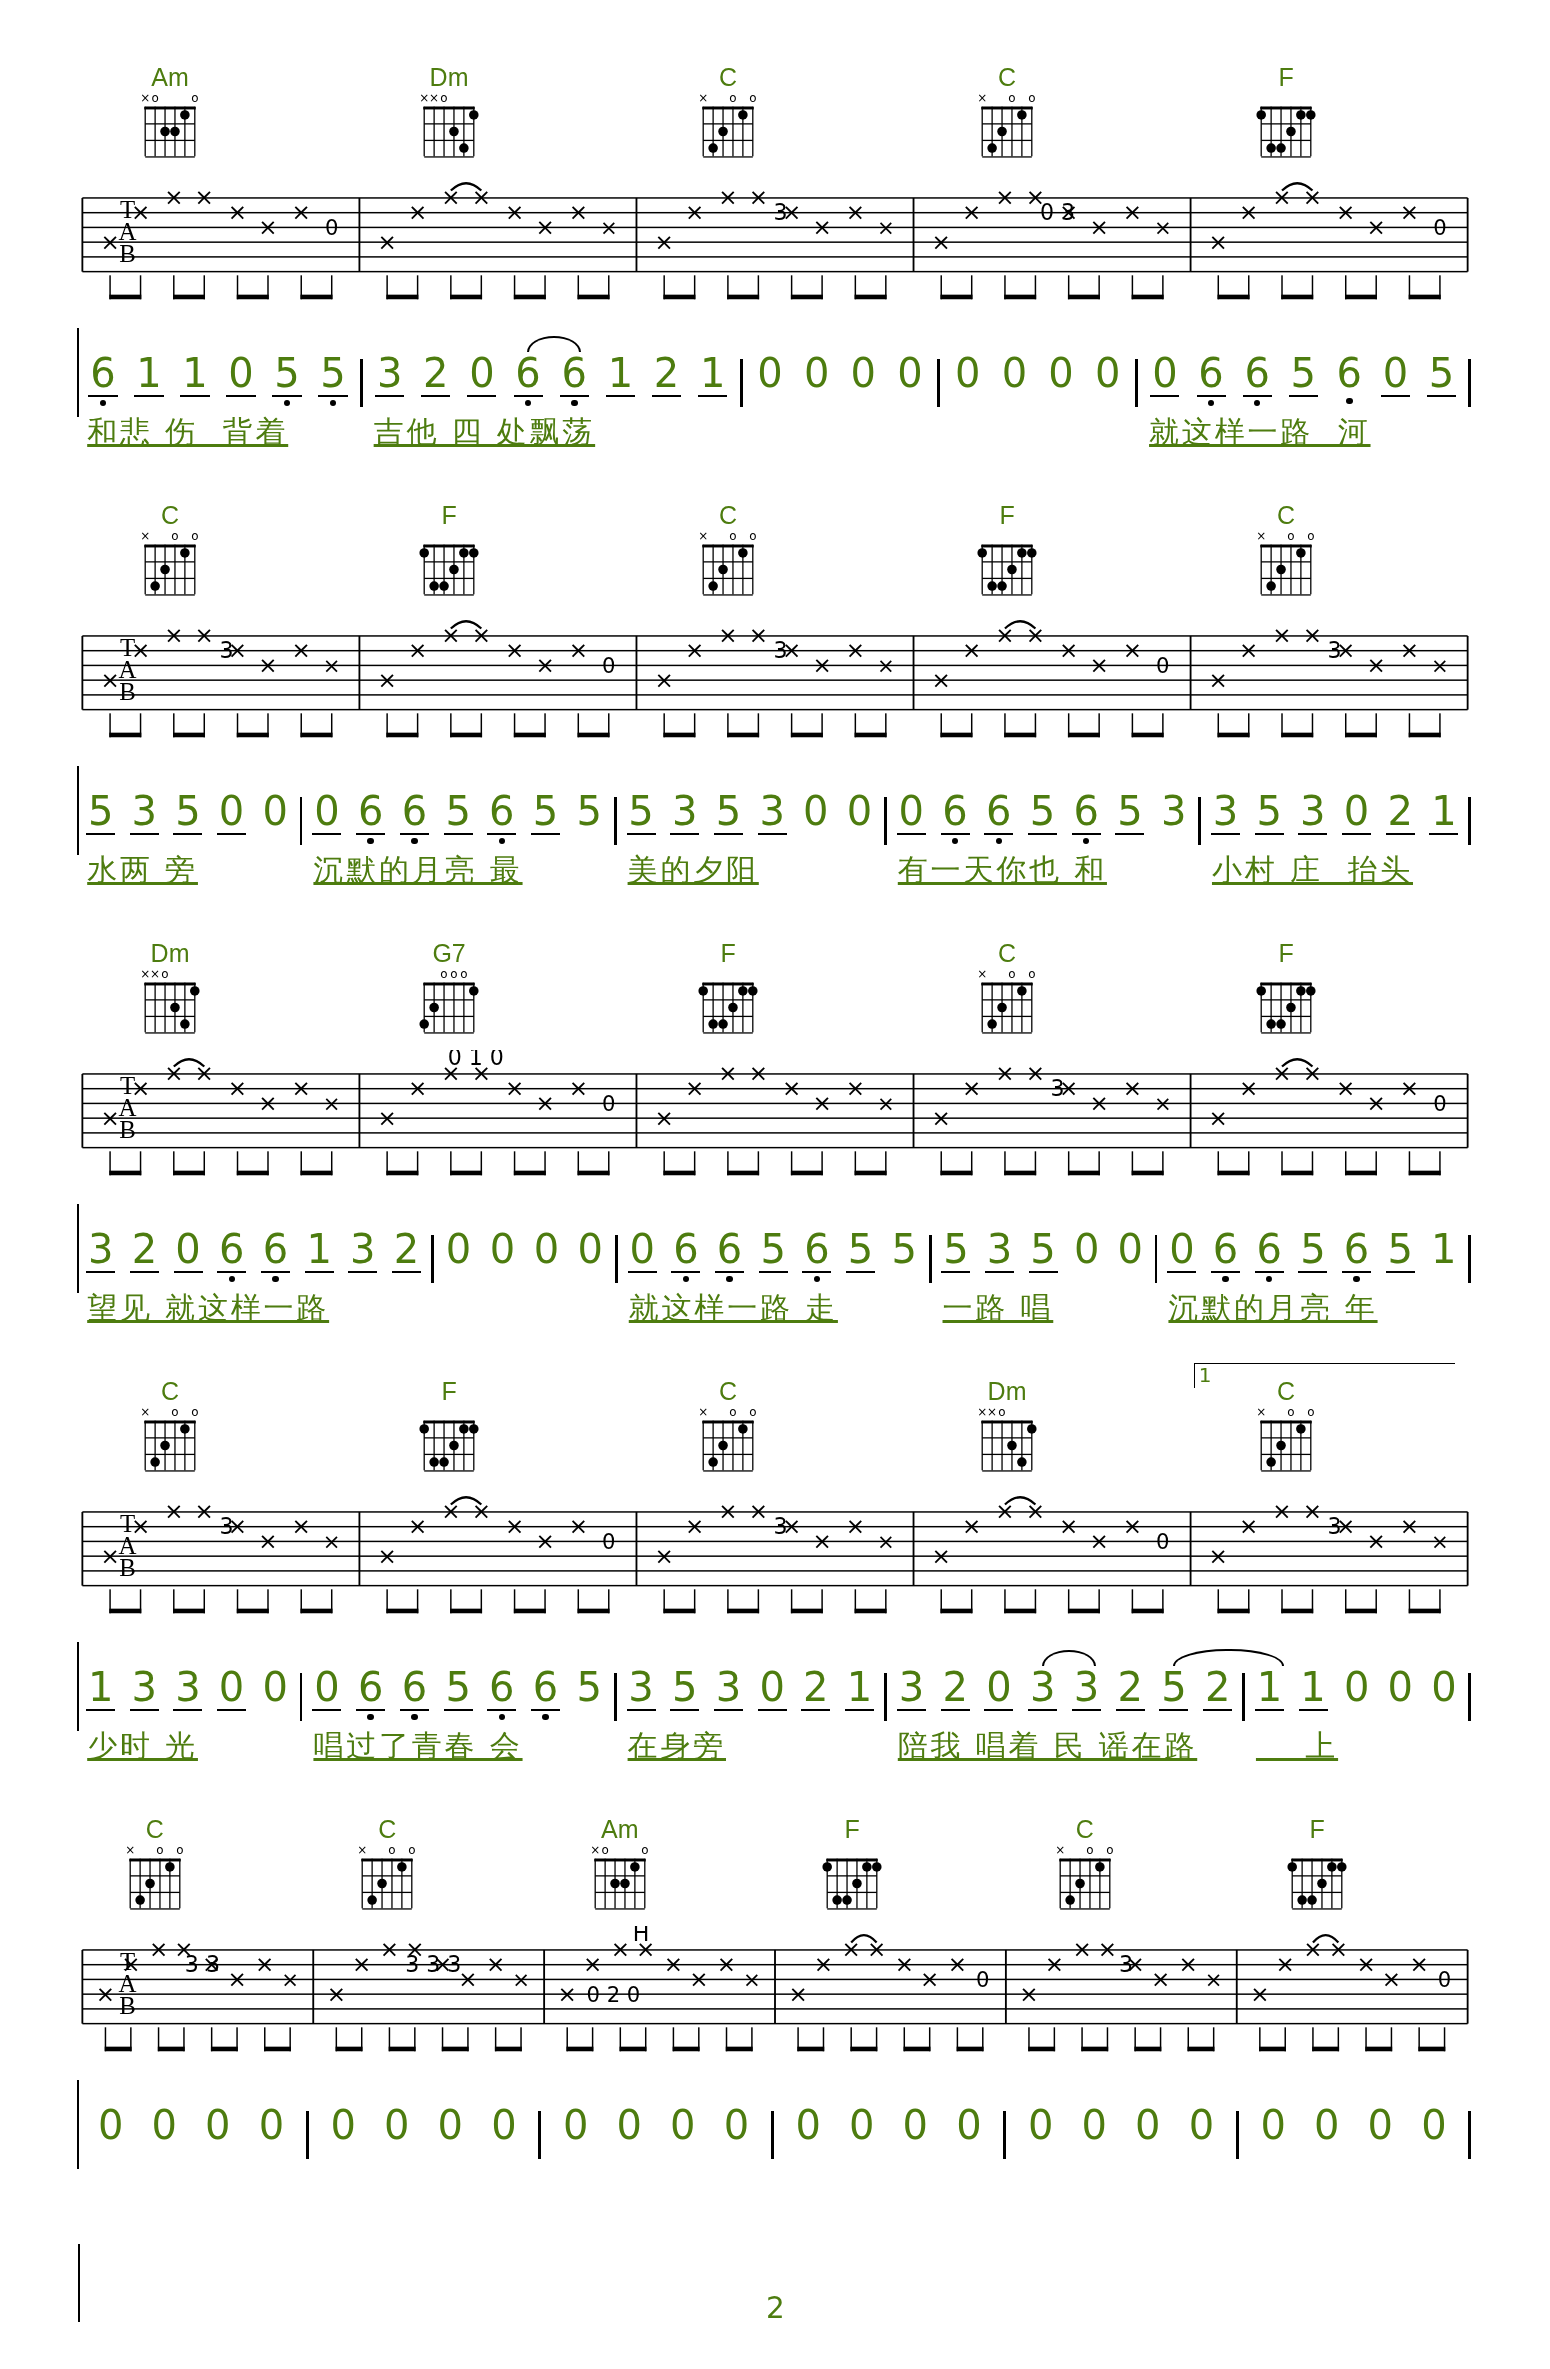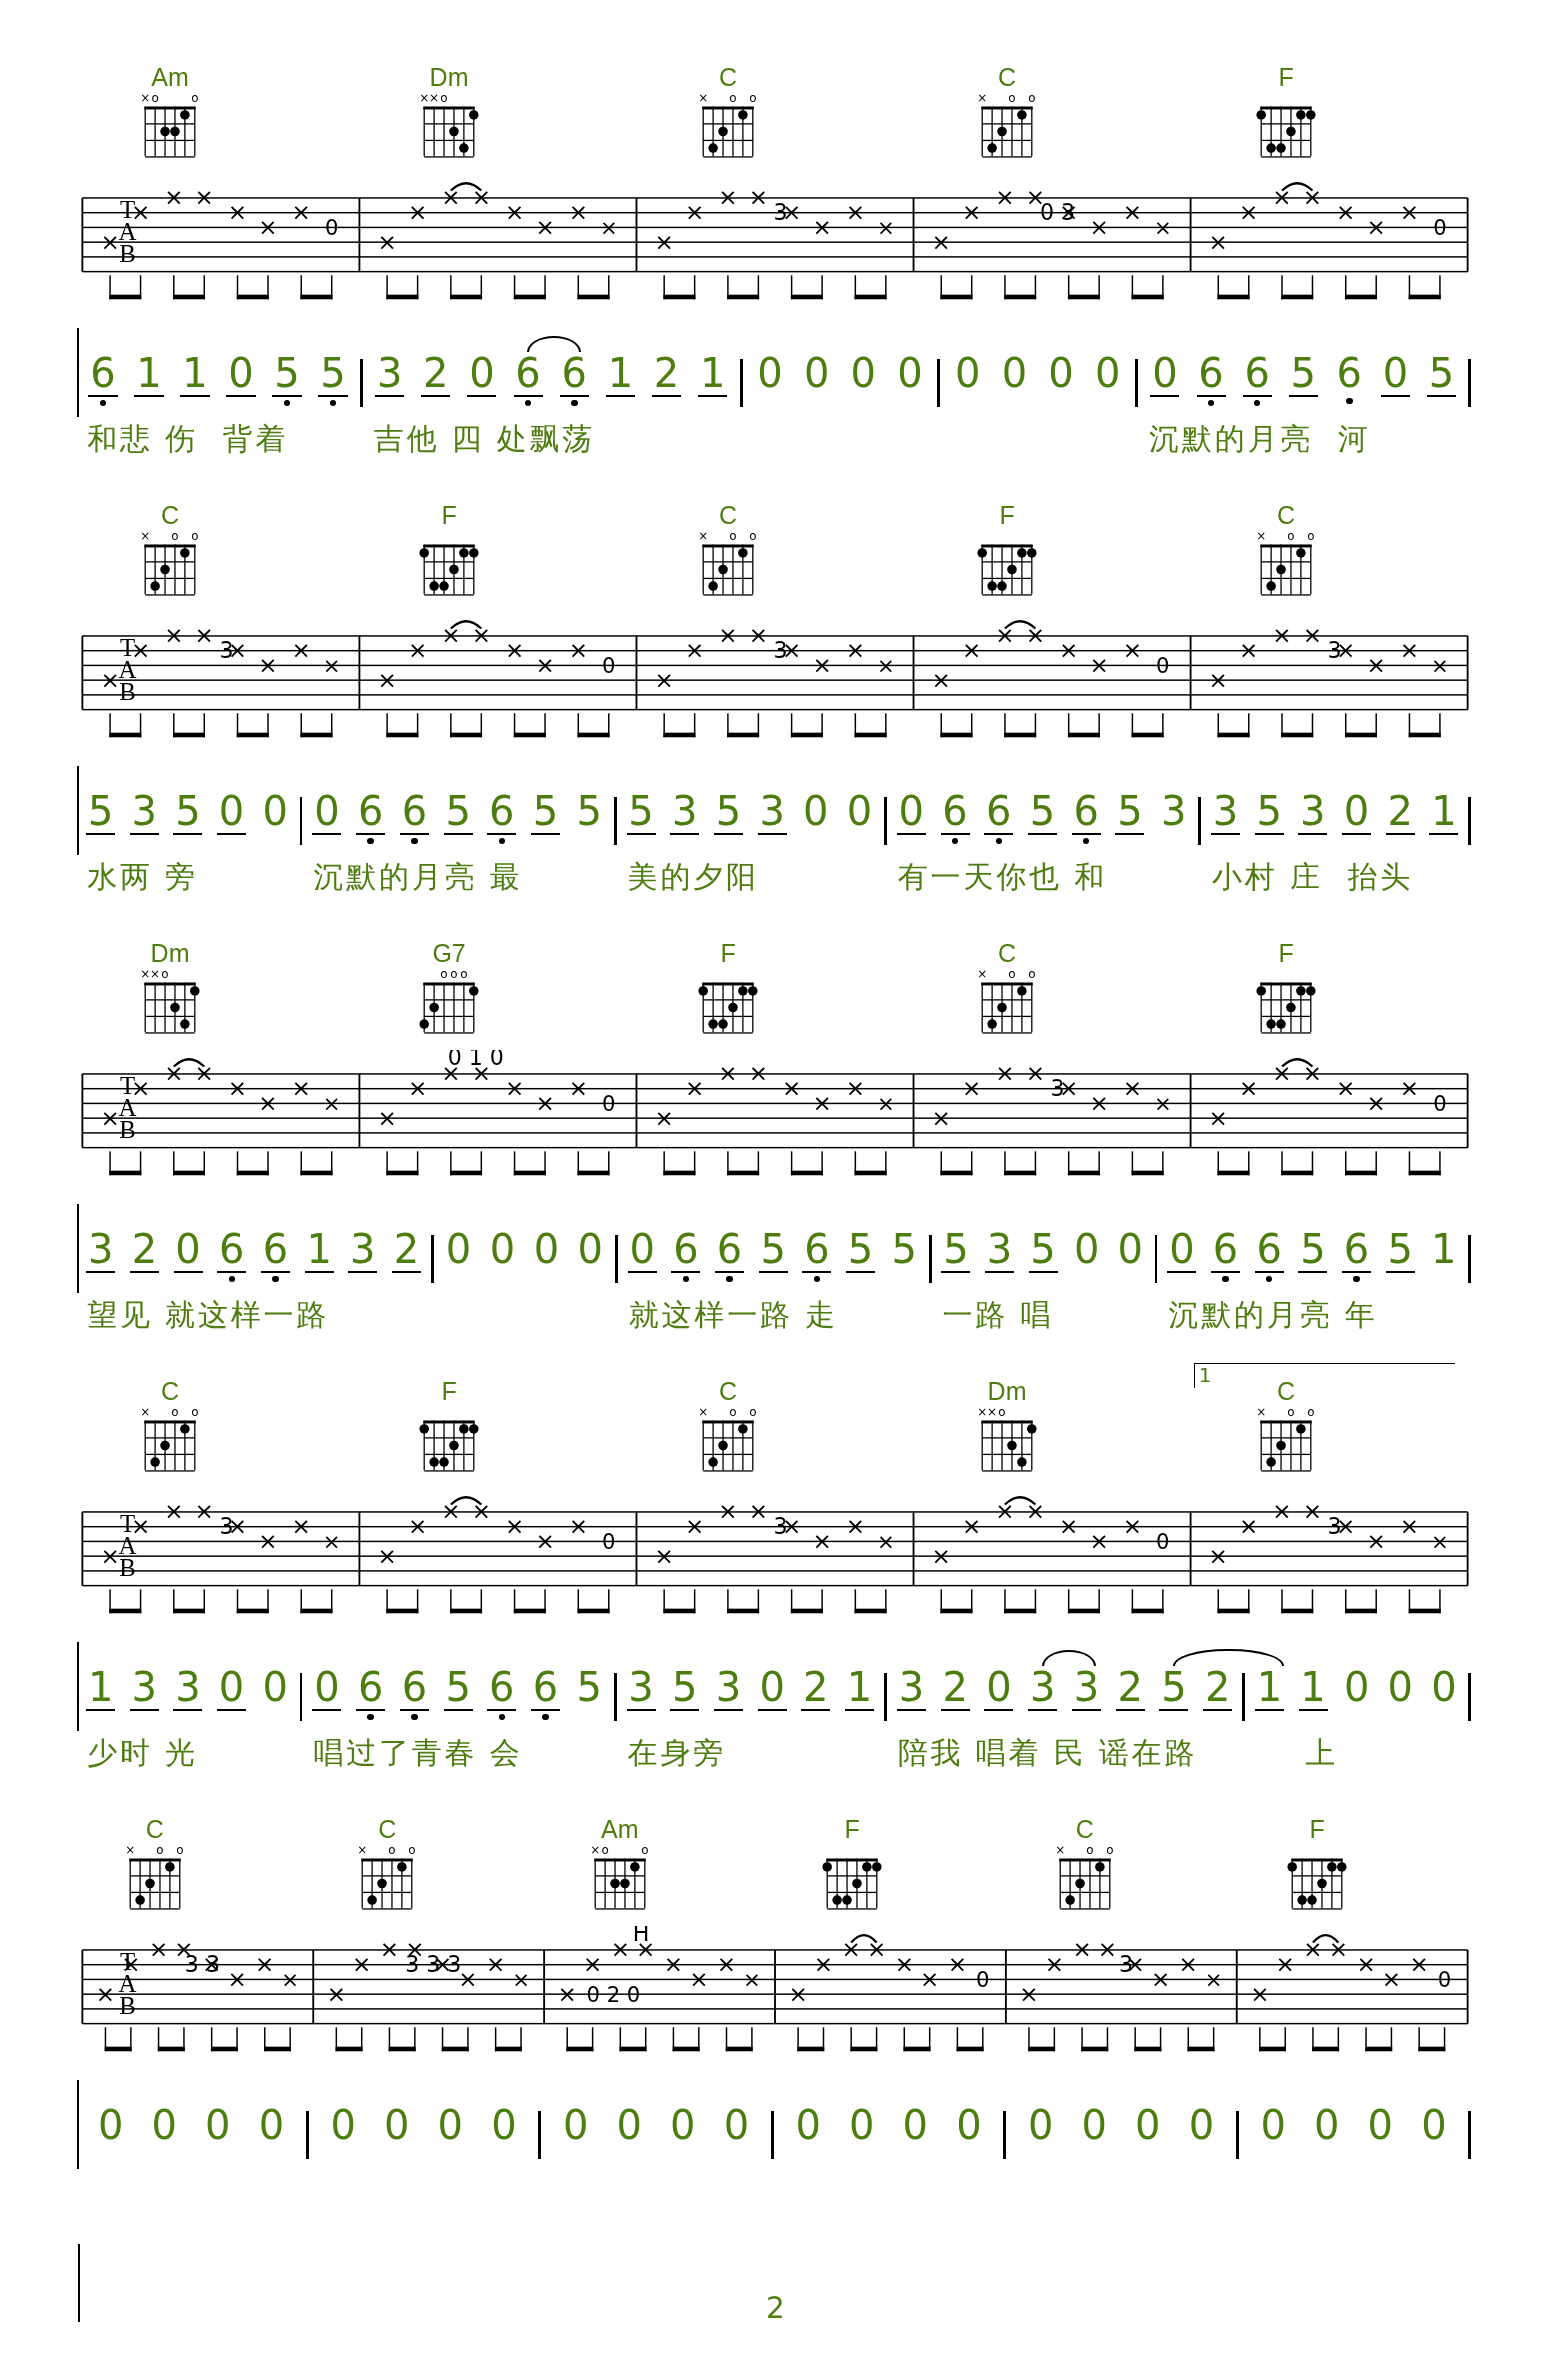--- a/index.html
+++ b/index.html
@@ -24,22 +24,22 @@
   .jp-bar{width:2.8px;height:48px;background:#000;margin:7.4px 1.8px 0 1.8px;flex:none;}
   .note{position:relative;width:42px;display:flex;flex-direction:column;align-items:center;flex:none;}
   .num{font-size:40px;line-height:1.05;padding:0 1.8px 0.9px 1.8px;font-family:"DejaVu Sans",sans-serif;}
   .note.u .num{border-bottom:2.8px solid #000;}
   .dotb{width:6.5px;height:6.5px;border-radius:50%;background:#000;margin-top:2.8px;visibility:hidden;}
   .note.d .dotb{visibility:visible;}
   .note.ts::before{content:"";position:absolute;top:-15.7px;left:20px;width:50px;height:14px;
        border:2.8px solid #000;border-bottom:none;border-radius:50% 50% 0 0/100% 100% 0 0;}
   .note.tl::before{content:"";position:absolute;top:-17.5px;left:20px;width:107px;height:15.7px;
        border:2.8px solid #000;border-bottom:none;border-radius:50% 50% 0 0/100% 100% 0 0;}
-  .jp-lyric{font-size:30px;line-height:1.2;margin-top:15px;white-space:pre;letter-spacing:2.8px;
-            padding-left:9.2px;font-family:"DejaVu Sans",sans-serif;}
+  .jp-lyric{font-size:30px;line-height:1.2;margin-top:8px;white-space:pre;letter-spacing:2.8px;
+            padding-left:9.2px;font-family:"DejaVu Sans",sans-serif;text-decoration:underline;}
   .tail-rule{width:1.8px;height:78px;background:#000;margin-top:5.5px;}
   .page-number{position:absolute;bottom:44px;left:0;width:100%;text-align:center;font-size:29.5px;}
 </style>
 </head>
 <body>
 
 <div class="page">
   <div class="content" id="content">
       <div class="system-block">
         <div class="chord-row">
@@ -398,21 +398,21 @@
             </span>
             <span class="note u">
               <span class="num">0</span>
               <span class="dotb"></span>
             </span>
             <span class="note u">
               <span class="num">5</span>
               <span class="dotb"></span>
             </span>
           </div>
-          <div class="jp-lyric">沉默的月亮  河</div>
+          <div class="jp-lyric">就这样一路  河</div>
         </div>
         <div class="jp-bar"></div>
       </div>
       <div class="system-block">
         <div class="chord-row">
           <div class="chord" style="left: 6.6%;"><div class="chord-name">C</div><svg width="61" height="79" viewBox="0 0 66 86">
               <text x="6" y="11" font-size="13" text-anchor="middle">×</text>
               <text x="38.400000000000006" y="11" font-size="13" text-anchor="middle">o</text>
               <text x="60" y="11" font-size="13" text-anchor="middle">o</text>
               <rect x="5" y="16" width="56" height="3" fill="#000"></rect>

